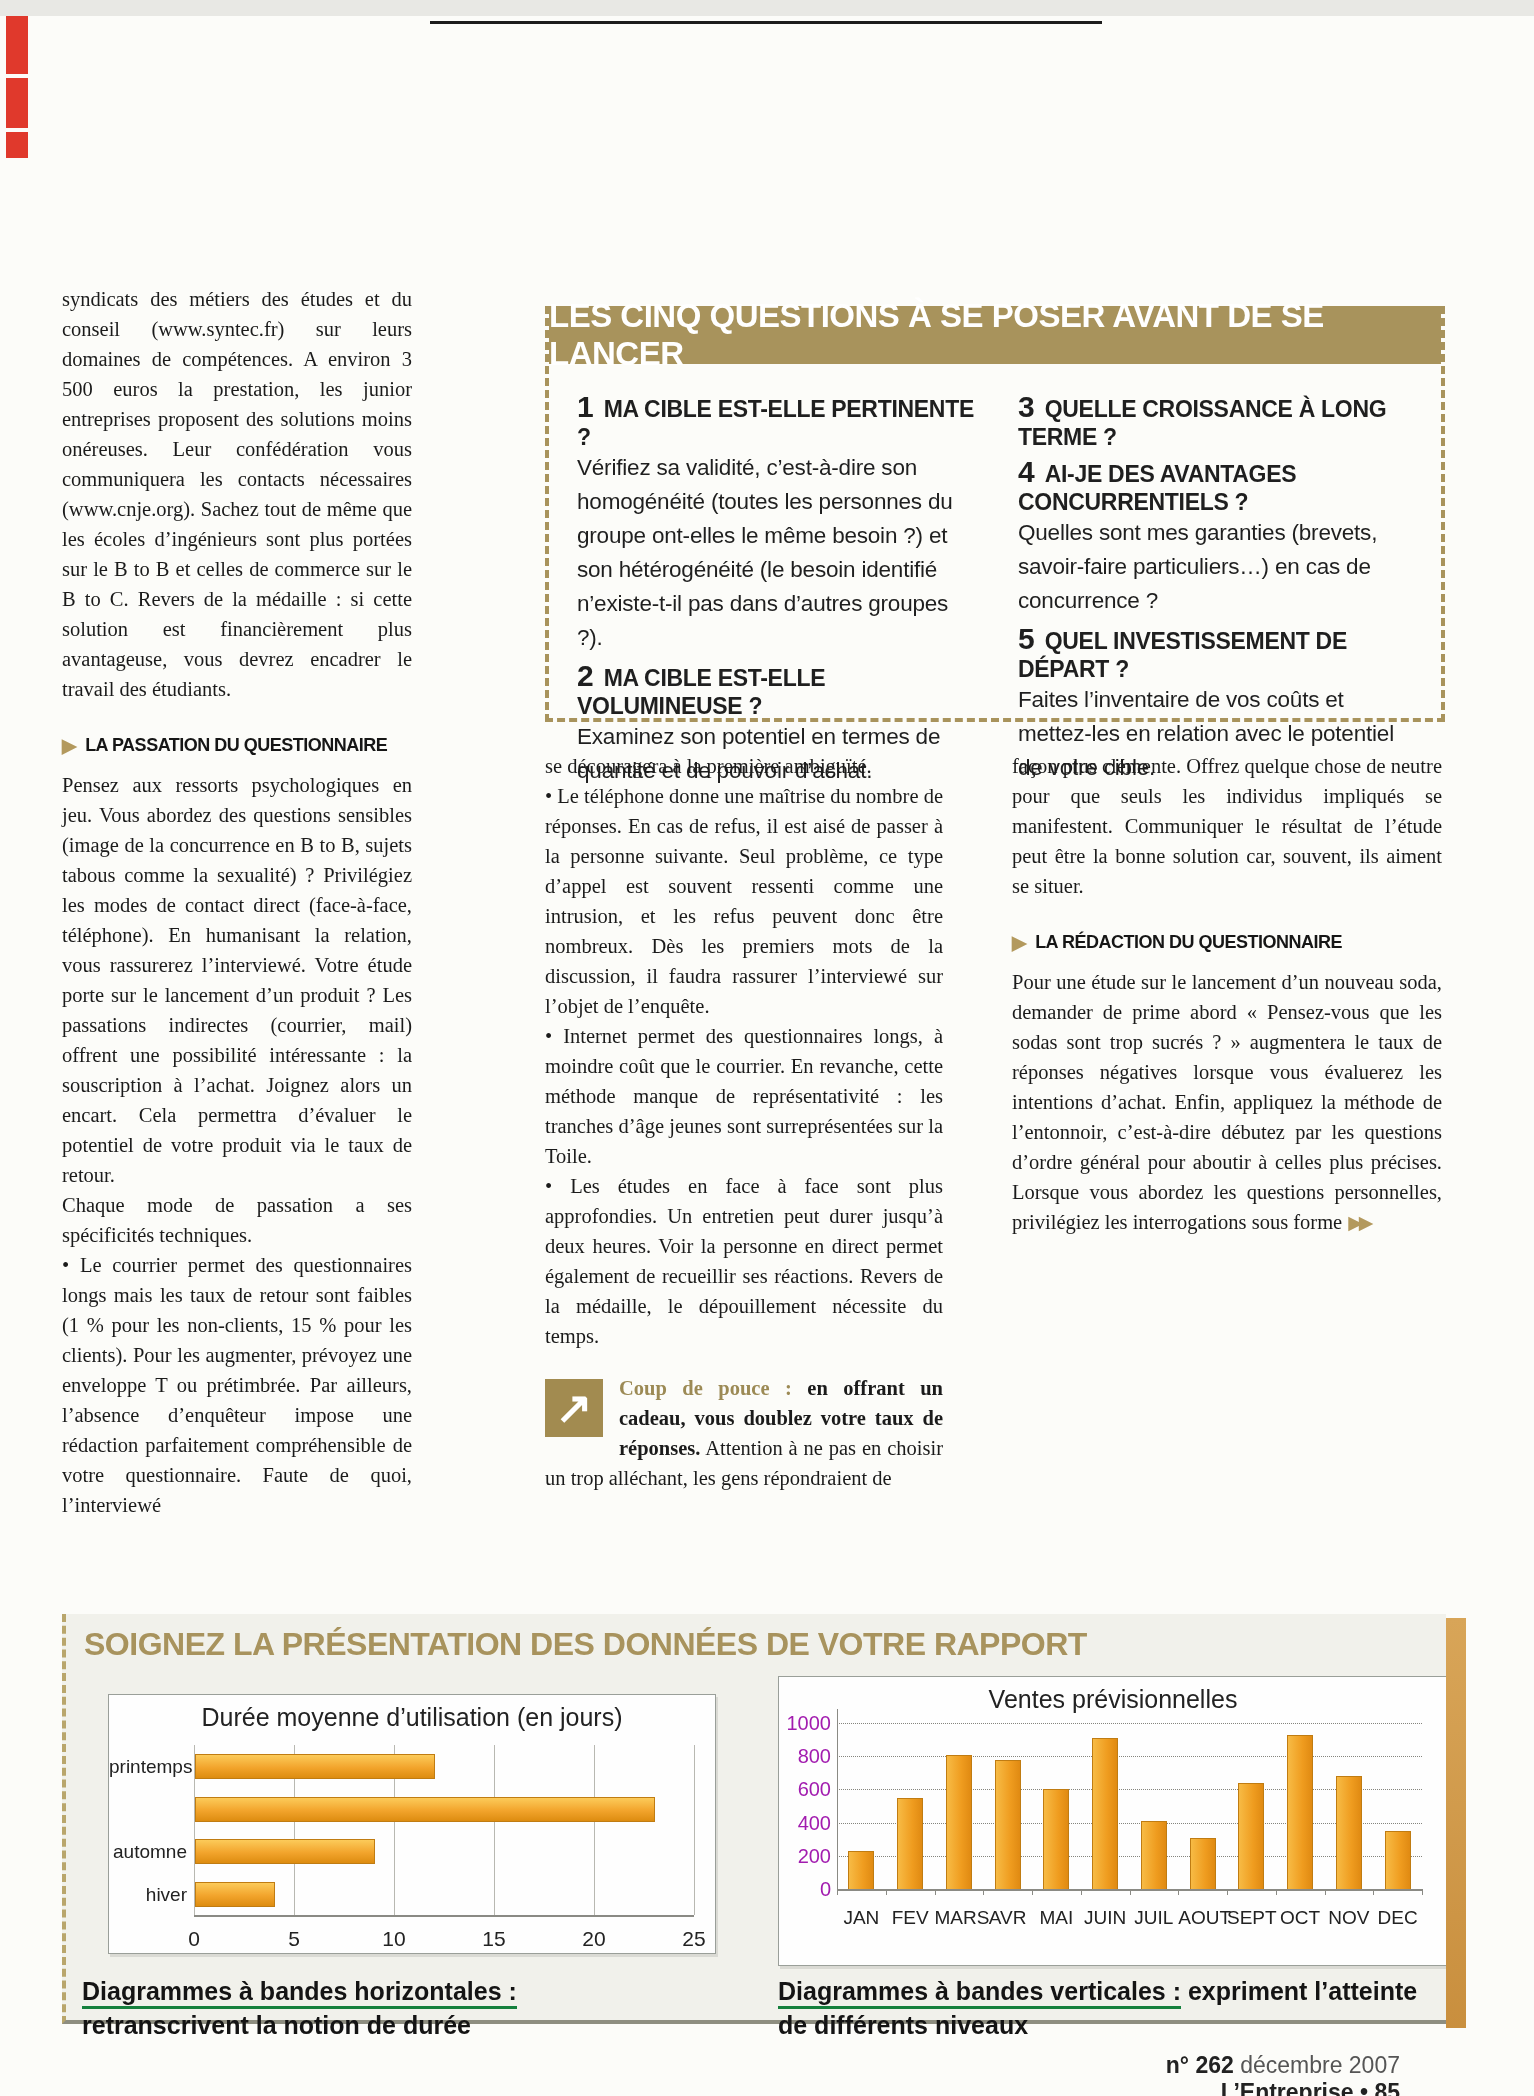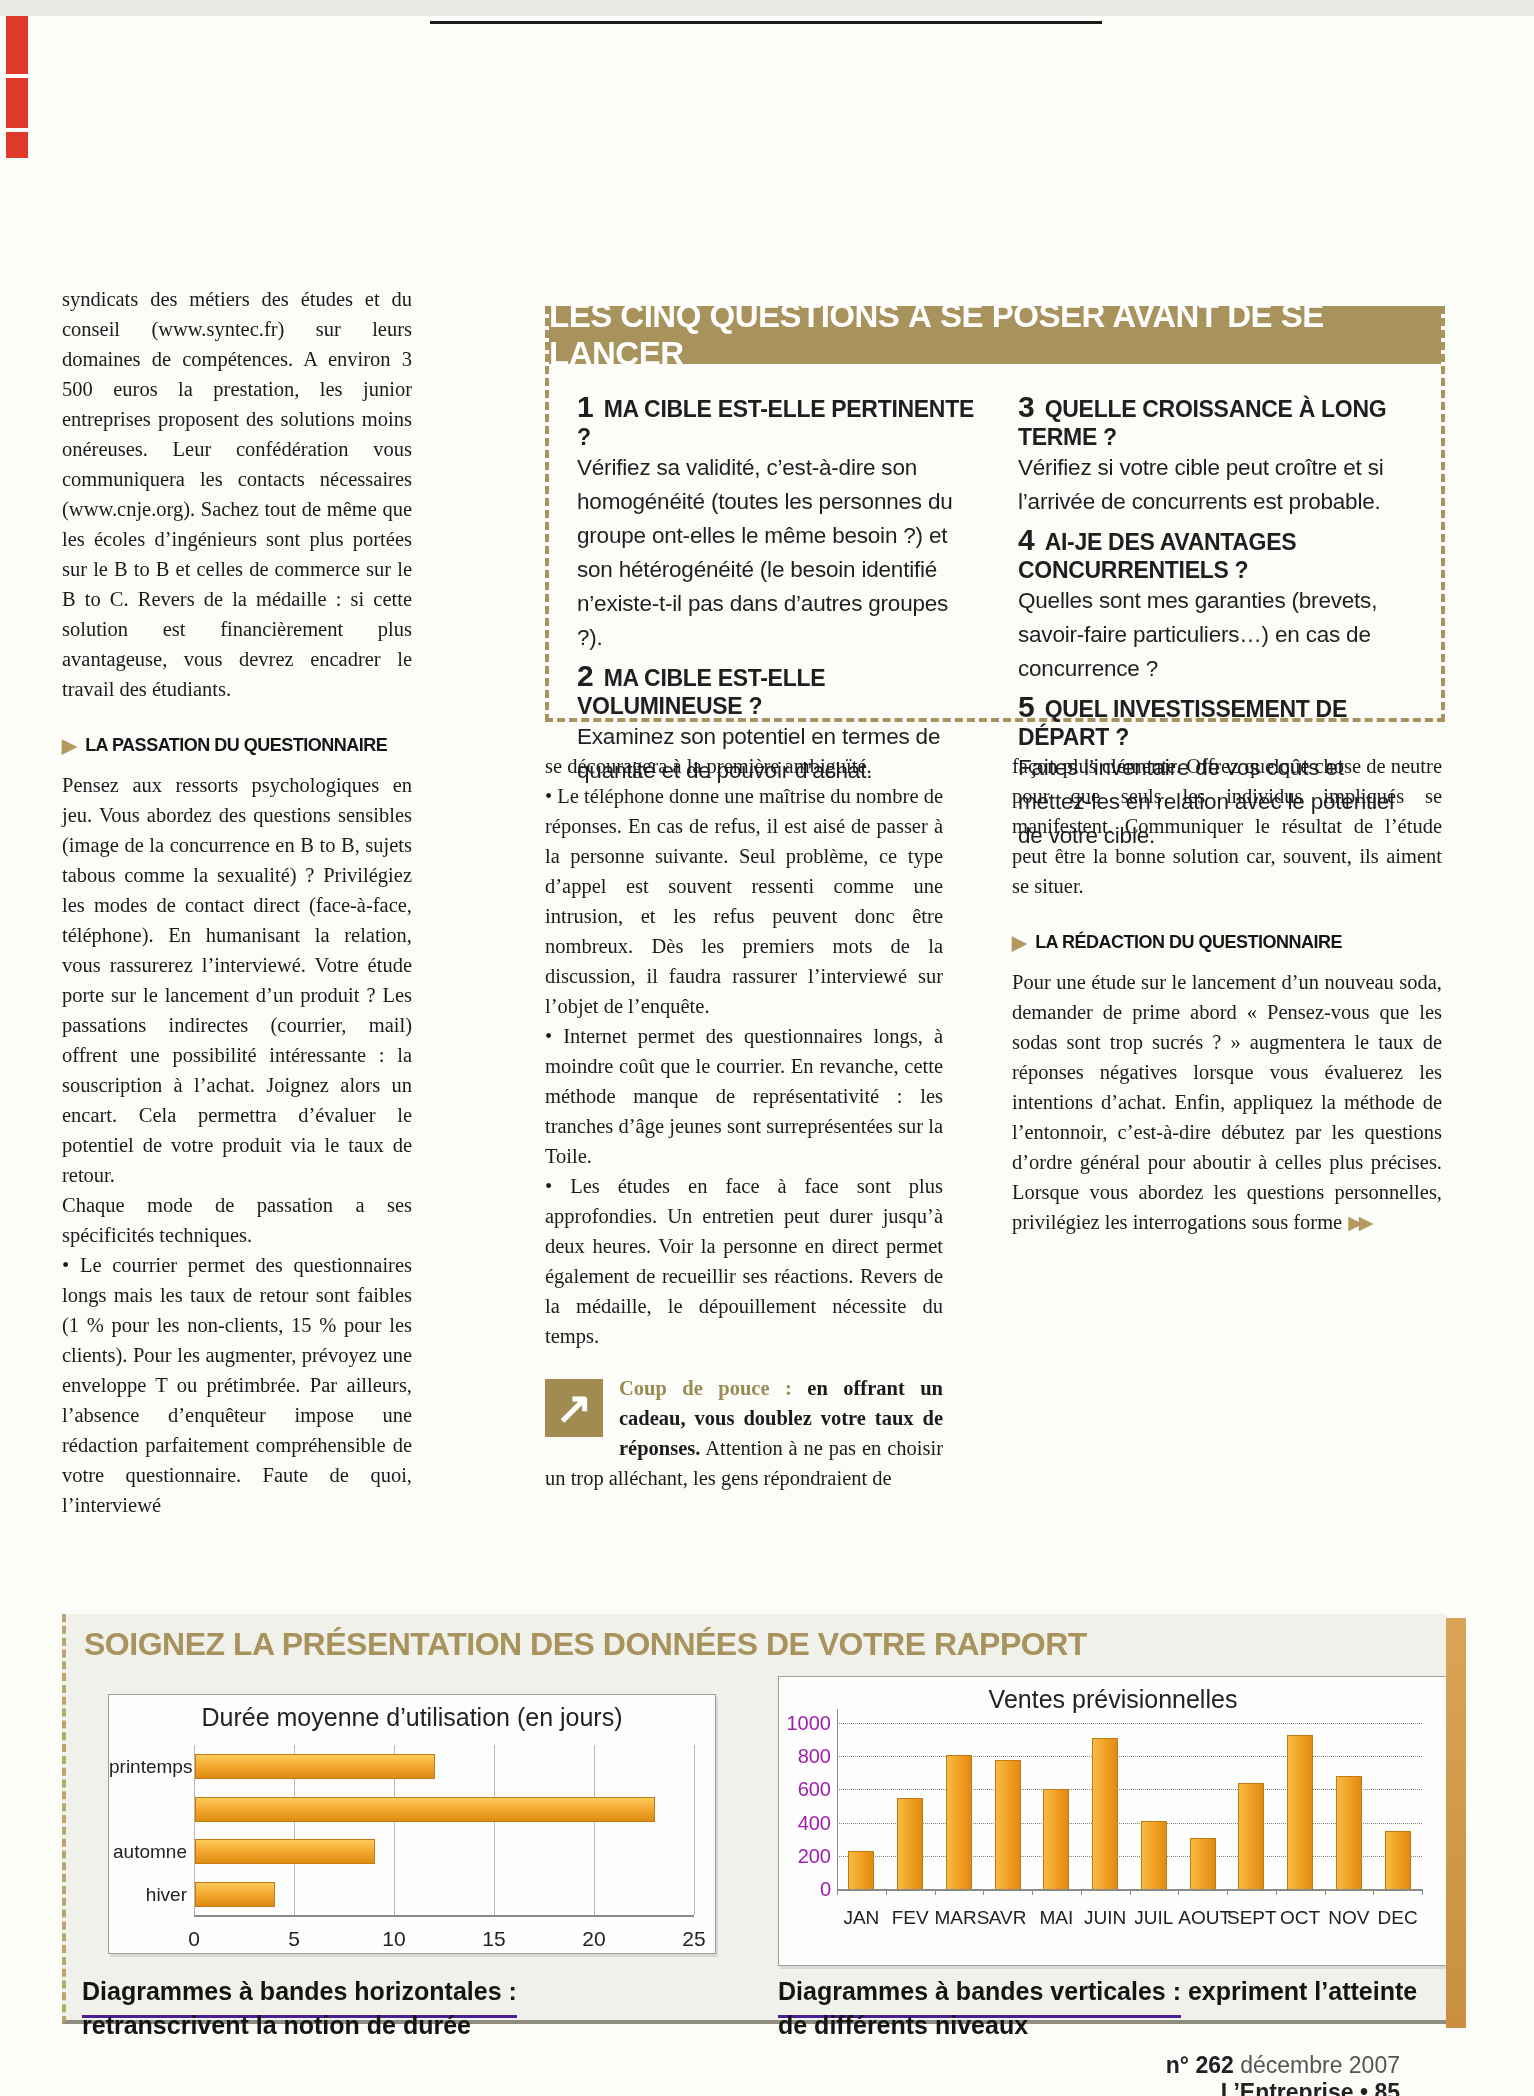--- a/index.html
+++ b/index.html
@@ -53,21 +53,21 @@
         background:linear-gradient(#d8a558,#c98f3e);}
   .report-title{position:absolute;left:18px;top:12px;font-family:"Liberation Sans",sans-serif;
         font-weight:bold;font-size:32px;letter-spacing:-0.5px;color:#a8935d;}
   .panel{position:absolute;background:#fefefe;border:1px solid #9a9f99;box-shadow:2px 3px 0 rgba(60,60,50,.12);}
   .hpanel{left:42px;top:80px;width:606px;height:258px;}
   .vpanel{left:712px;top:62px;width:668px;height:288px;}
   .caption{position:absolute;font-family:"Liberation Sans",sans-serif;font-weight:bold;font-size:25px;
         line-height:34px;color:#141414;}
   .cap-h{left:16px;top:360px;width:560px;}
   .cap-v{left:712px;top:360px;width:650px;}
-  .cap-u{border-bottom:3px solid #4c1d95;padding-bottom:10px;}
+  .cap-u{border-bottom:3px solid #15803d;padding-bottom:1px;}
 
   
   .c-title{position:absolute;left:0;right:0;top:8px;text-align:center;
         font:25px "Liberation Sans",sans-serif;color:#222;}
   .vgrid{position:absolute;width:0;border-left:1px solid #b8b8b1;}
   .haxis{position:absolute;height:0;border-top:2px solid #8a8a84;}
   .vaxis{position:absolute;width:0;border-left:1px solid #8a8a84;}
   .xtick{position:absolute;width:44px;text-align:center;font:21px "Liberation Sans",sans-serif;color:#222;}
   .cat{position:absolute;left:0;width:78px;text-align:right;font:19px "Liberation Sans",sans-serif;color:#222;}
   .hbar-bar{position:absolute;height:25px;background:linear-gradient(to bottom,#fccb5a,#f2a42c 55%,#dd8c10);
@@ -113,21 +113,20 @@
           <div class="q-body">Vérifiez sa validité, c’est-à-dire son homogénéité (toutes les personnes du groupe ont-elles le même besoin ?) et son hétérogénéité (le besoin identifié n’existe-t-il pas dans d’autres groupes ?).</div>
         </div>
         <div class="q-item">
           <span class="q-num">2</span><span class="q-title">MA CIBLE EST-ELLE VOLUMINEUSE ?</span>
           <div class="q-body">Examinez son potentiel en termes de quantité et de pouvoir d’achat.</div>
         </div>
       </div>
       <div class="qcol">
         <div class="q-item">
           <span class="q-num">3</span><span class="q-title">QUELLE CROISSANCE À LONG TERME ?</span>
-          <div class="q-body">Vérifiez si votre cible peut croître et si l’arrivée de concurrents est probable.</div>
         </div>
         <div class="q-item">
           <span class="q-num">4</span><span class="q-title">AI-JE DES AVANTAGES CONCURRENTIELS ?</span>
           <div class="q-body">Quelles sont mes garanties (brevets, savoir-faire particuliers…) en cas de concurrence ?</div>
         </div>
         <div class="q-item">
           <span class="q-num">5</span><span class="q-title">QUEL INVESTISSEMENT DE DÉPART ?</span>
           <div class="q-body">Faites l’inventaire de vos coûts et mettez-les en relation avec le potentiel de votre cible.</div>
         </div>
       </div>

